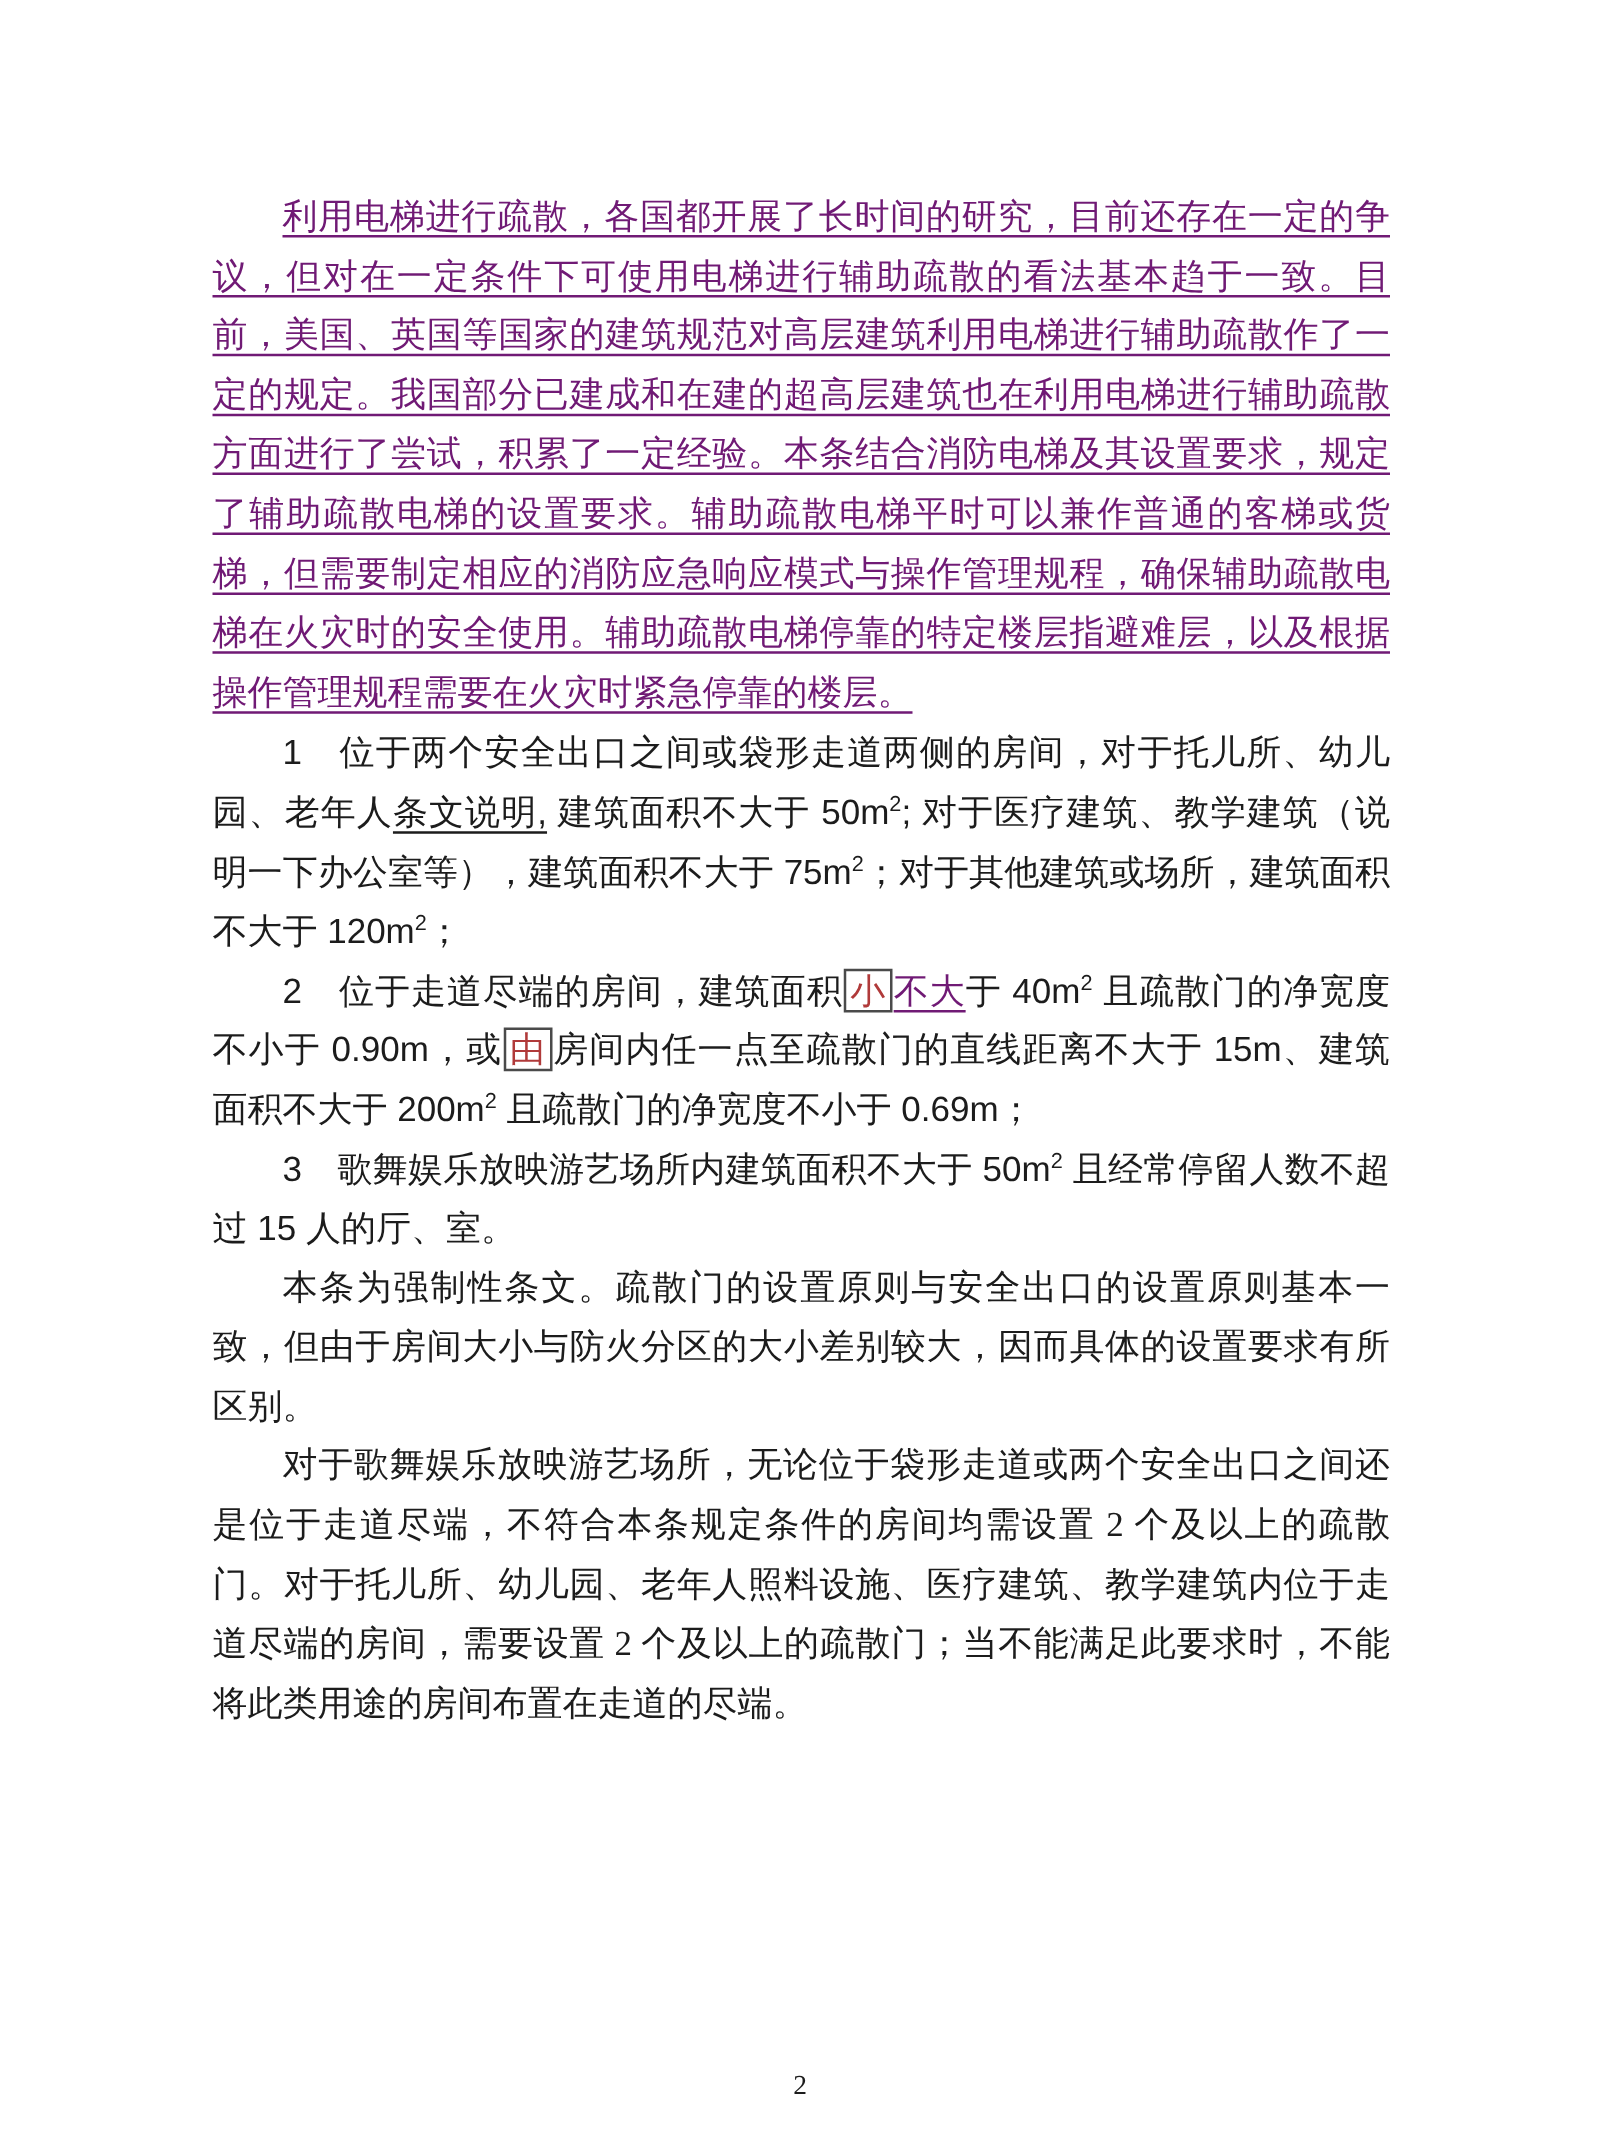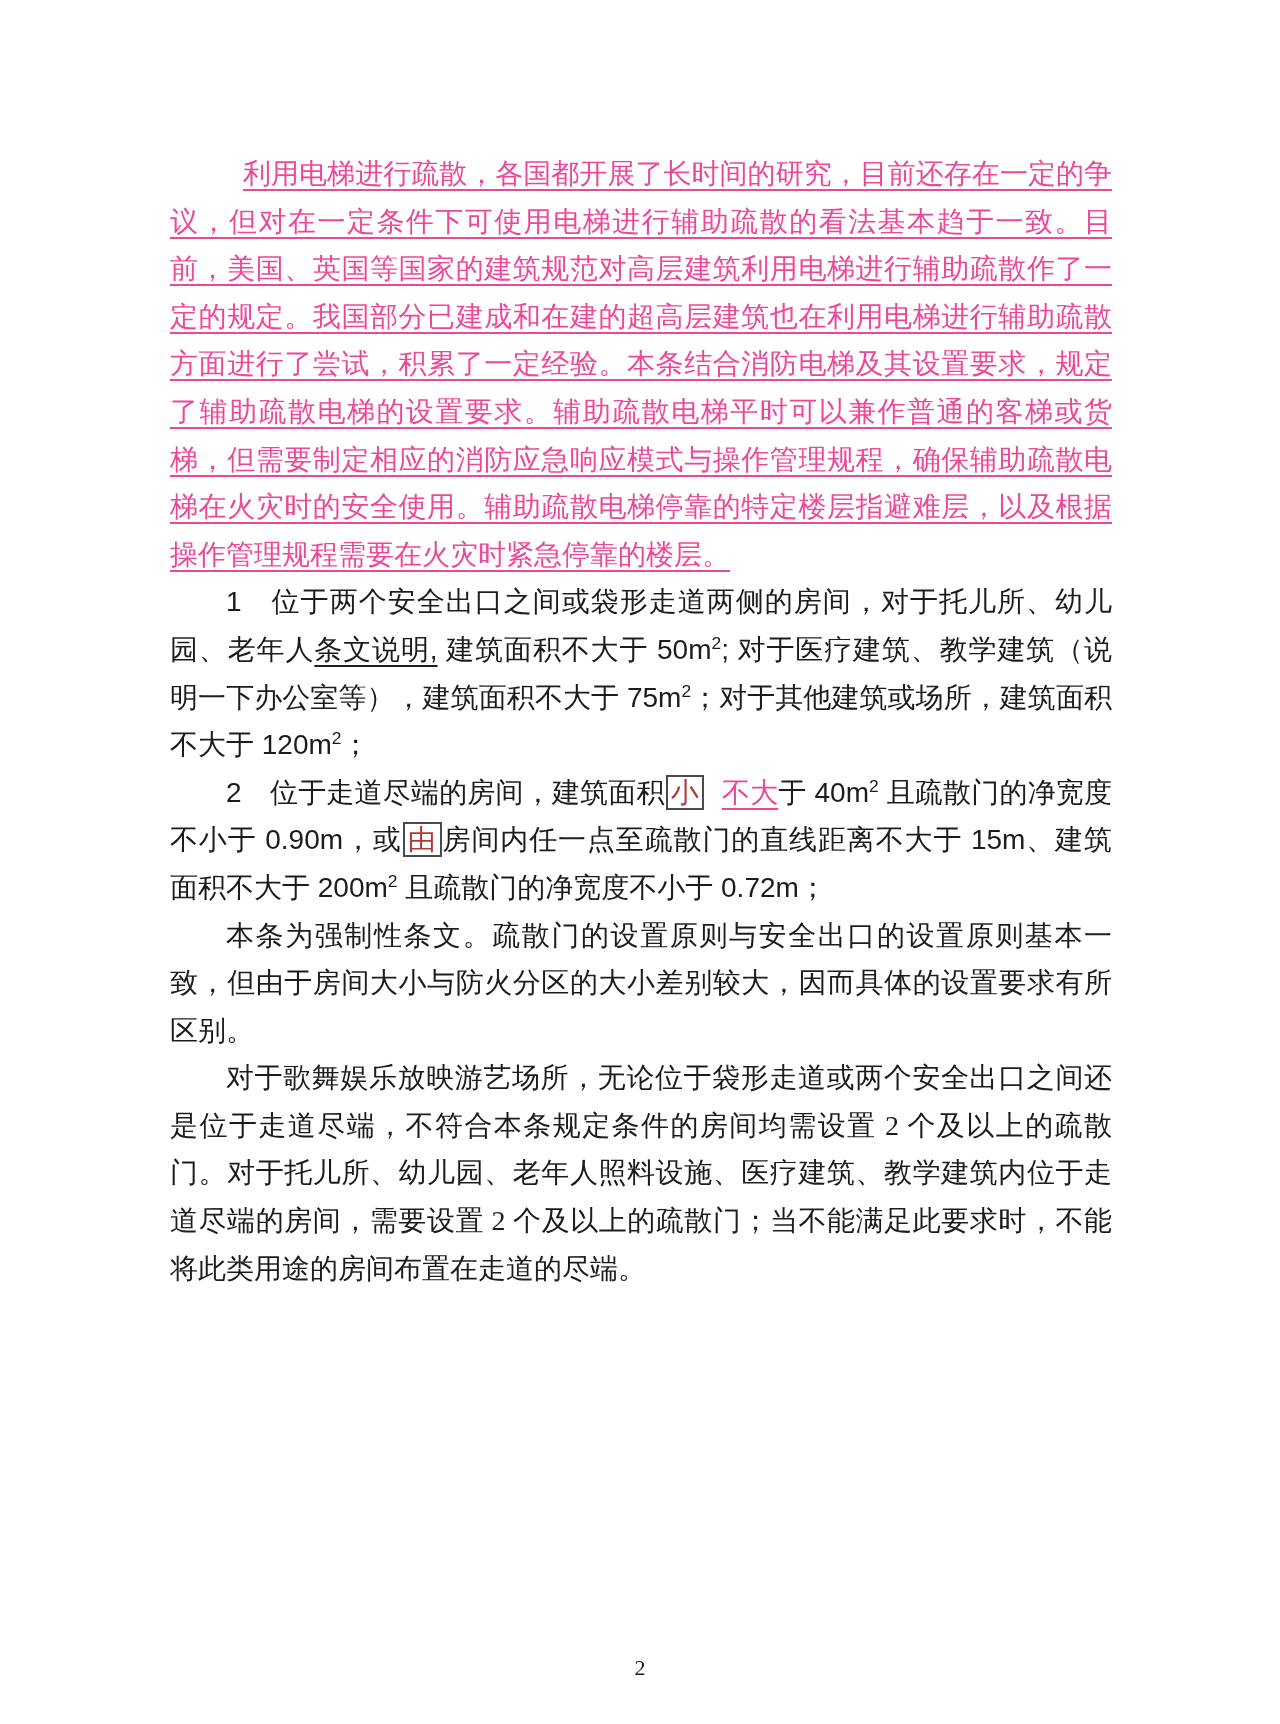--- a/index.html
+++ b/index.html
@@ -24,21 +24,21 @@
     text-align:justify;
     text-justify:inter-ideograph;
     font-size:28px;
     line-height:47.6px;
   }
   .serif { font-family:"Liberation Serif","DejaVu Serif",serif; }
   .hei   { font-family:"Liberation Sans","DejaVu Sans",sans-serif; }
   .strong{ font-weight:bold; font-size:29px; }
   .indent{ text-indent:2em; }
   .note  { font-size:23px; line-height:45px; }
-  .red   { color:#ec4899;margin-left:17px; }
+  .red   { color:#701a75; }
   .u     {
     text-decoration:underline;
     text-underline-offset:6px;
     text-decoration-thickness:1.5px;
   }
   .boxchar {
     color:#b03a3a;
     border:2px solid #4a4a4a;
     padding:0 3px;
     margin:0 1px;
@@ -56,18 +56,19 @@
     color:#1c1c1c;
   }
 </style>
 </head>
 <body>
 
 <div class="page">
   <div class="content">
       <p class="serif indent"><span class="red u">利用电梯进行疏散，各国都开展了长时间的研究，目前还存在一定的争议，但对在一定条件下可使用电梯进行辅助疏散的看法基本趋于一致。目前，美国、英国等国家的建筑规范对高层建筑利用电梯进行辅助疏散作了一定的规定。我国部分已建成和在建的超高层建筑也在利用电梯进行辅助疏散方面进行了尝试，积累了一定经验。本条结合消防电梯及其设置要求，规定了辅助疏散电梯的设置要求。辅助疏散电梯平时可以兼作普通的客梯或货梯，但需要制定相应的消防应急响应模式与操作管理规程，确保辅助疏散电梯在火灾时的安全使用。辅助疏散电梯停靠的特定楼层指避难层，以及根据操作管理规程需要在火灾时紧急停靠的楼层。</span></p>
       <p class="hei indent"><span>1　位于两个安全出口之间或袋形走道两侧的房间，对于托儿所、幼儿园、老年人</span><span class="u">条文说明,</span><span> 建筑面积不大于 50m</span><span class="sup">2</span><span>; 对于医疗建筑、教学建筑（说明一下办公室等），建筑面积不大于 75m</span><span class="sup">2</span><span>；对于其他建筑或场所，建筑面积不大于 120m</span><span class="sup">2</span><span>；</span></p>
-      <p class="hei indent"><span>2　位于走道尽端的房间，建筑面积</span><span class="boxchar">小</span><span class="red u">不大</span><span>于 40m</span><span class="sup">2</span><span> 且疏散门的净宽度不小于 0.90m，或</span><span class="boxchar">由</span><span>房间内任一点至疏散门的直线距离不大于 15m、建筑面积不大于 200m</span><span class="sup">2</span><span> 且疏散门的净宽度不小于 0.72m；</span></p>
+      <p class="hei indent"><span>2　位于走道尽端的房间，建筑面积</span><span class="boxchar">小</span><span class="red u">不大</span><span>于 40m</span><span class="sup">2</span><span> 且疏散门的净宽度不小于 0.90m，或</span><span class="boxchar">由</span><span>房间内任一点至疏散门的直线距离不大于 15m、建筑面积不大于 200m</span><span class="sup">2</span><span> 且疏散门的净宽度不小于 0.69m；</span></p>
+      <p class="hei indent"><span>3　歌舞娱乐放映游艺场所内建筑面积不大于 50m</span><span class="sup">2</span><span> 且经常停留人数不超过 15 人的厅、室。</span></p>
       <p class="serif indent"><span>本条为强制性条文。疏散门的设置原则与安全出口的设置原则基本一致，但由于房间大小与防火分区的大小差别较大，因而具体的设置要求有所区别。</span></p>
       <p class="serif indent"><span>对于歌舞娱乐放映游艺场所，无论位于袋形走道或两个安全出口之间还是位于走道尽端，不符合本条规定条件的房间均需设置 2 个及以上的疏散门。对于托儿所、幼儿园、老年人照料设施、医疗建筑、教学建筑内位于走道尽端的房间，需要设置 2 个及以上的疏散门；当不能满足此要求时，不能将此类用途的房间布置在走道的尽端。</span></p>
     </div>
   <div class="footer">2</div>
 </div>
 
 </body></html>

